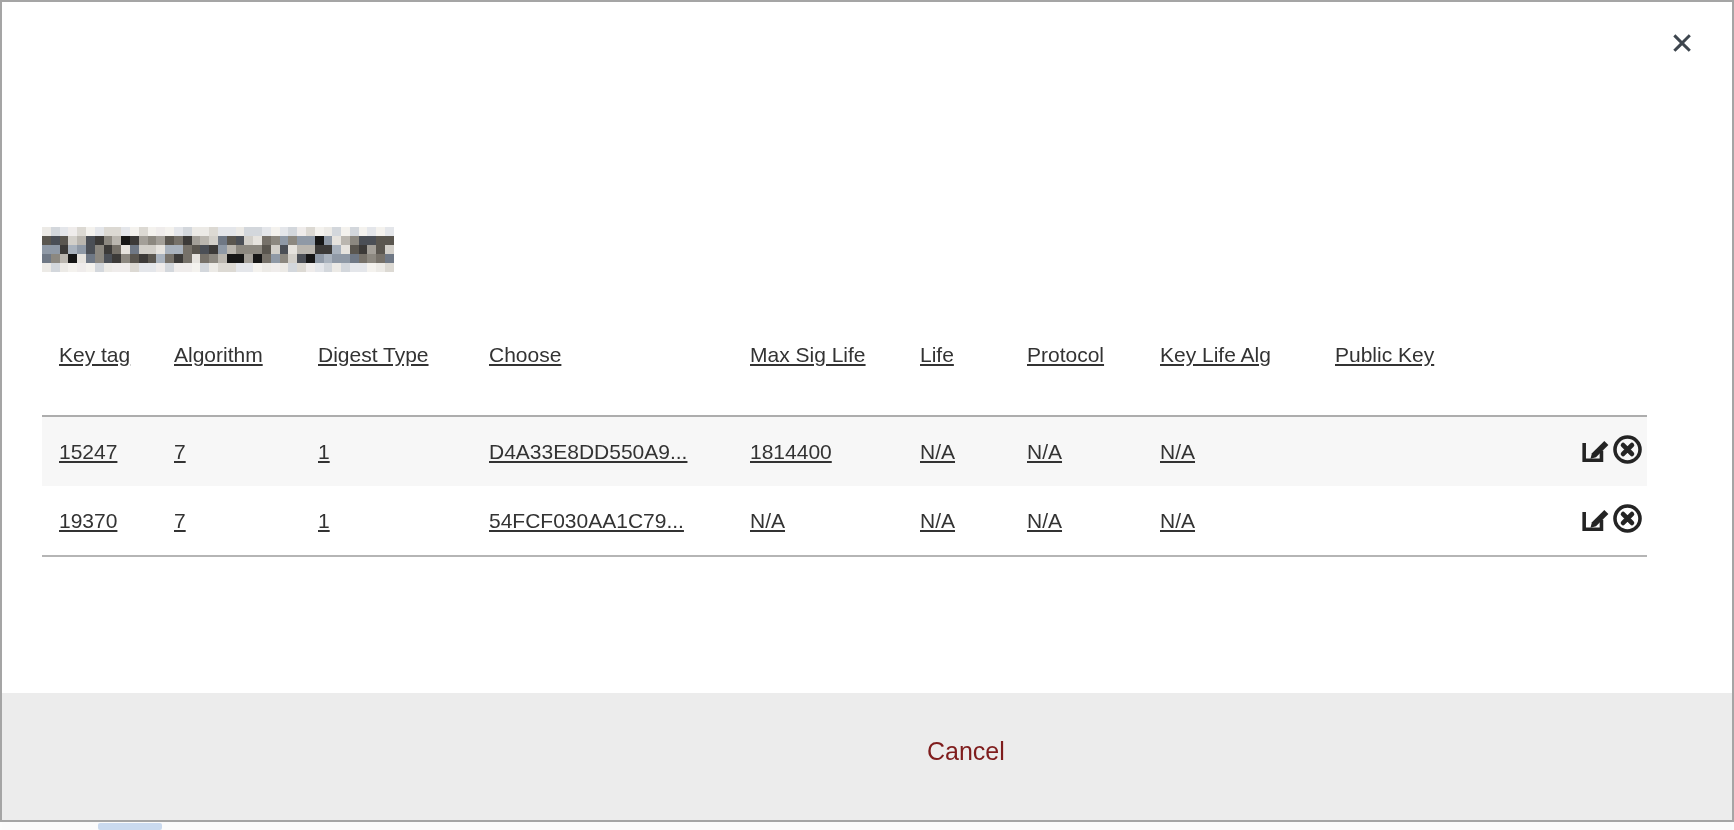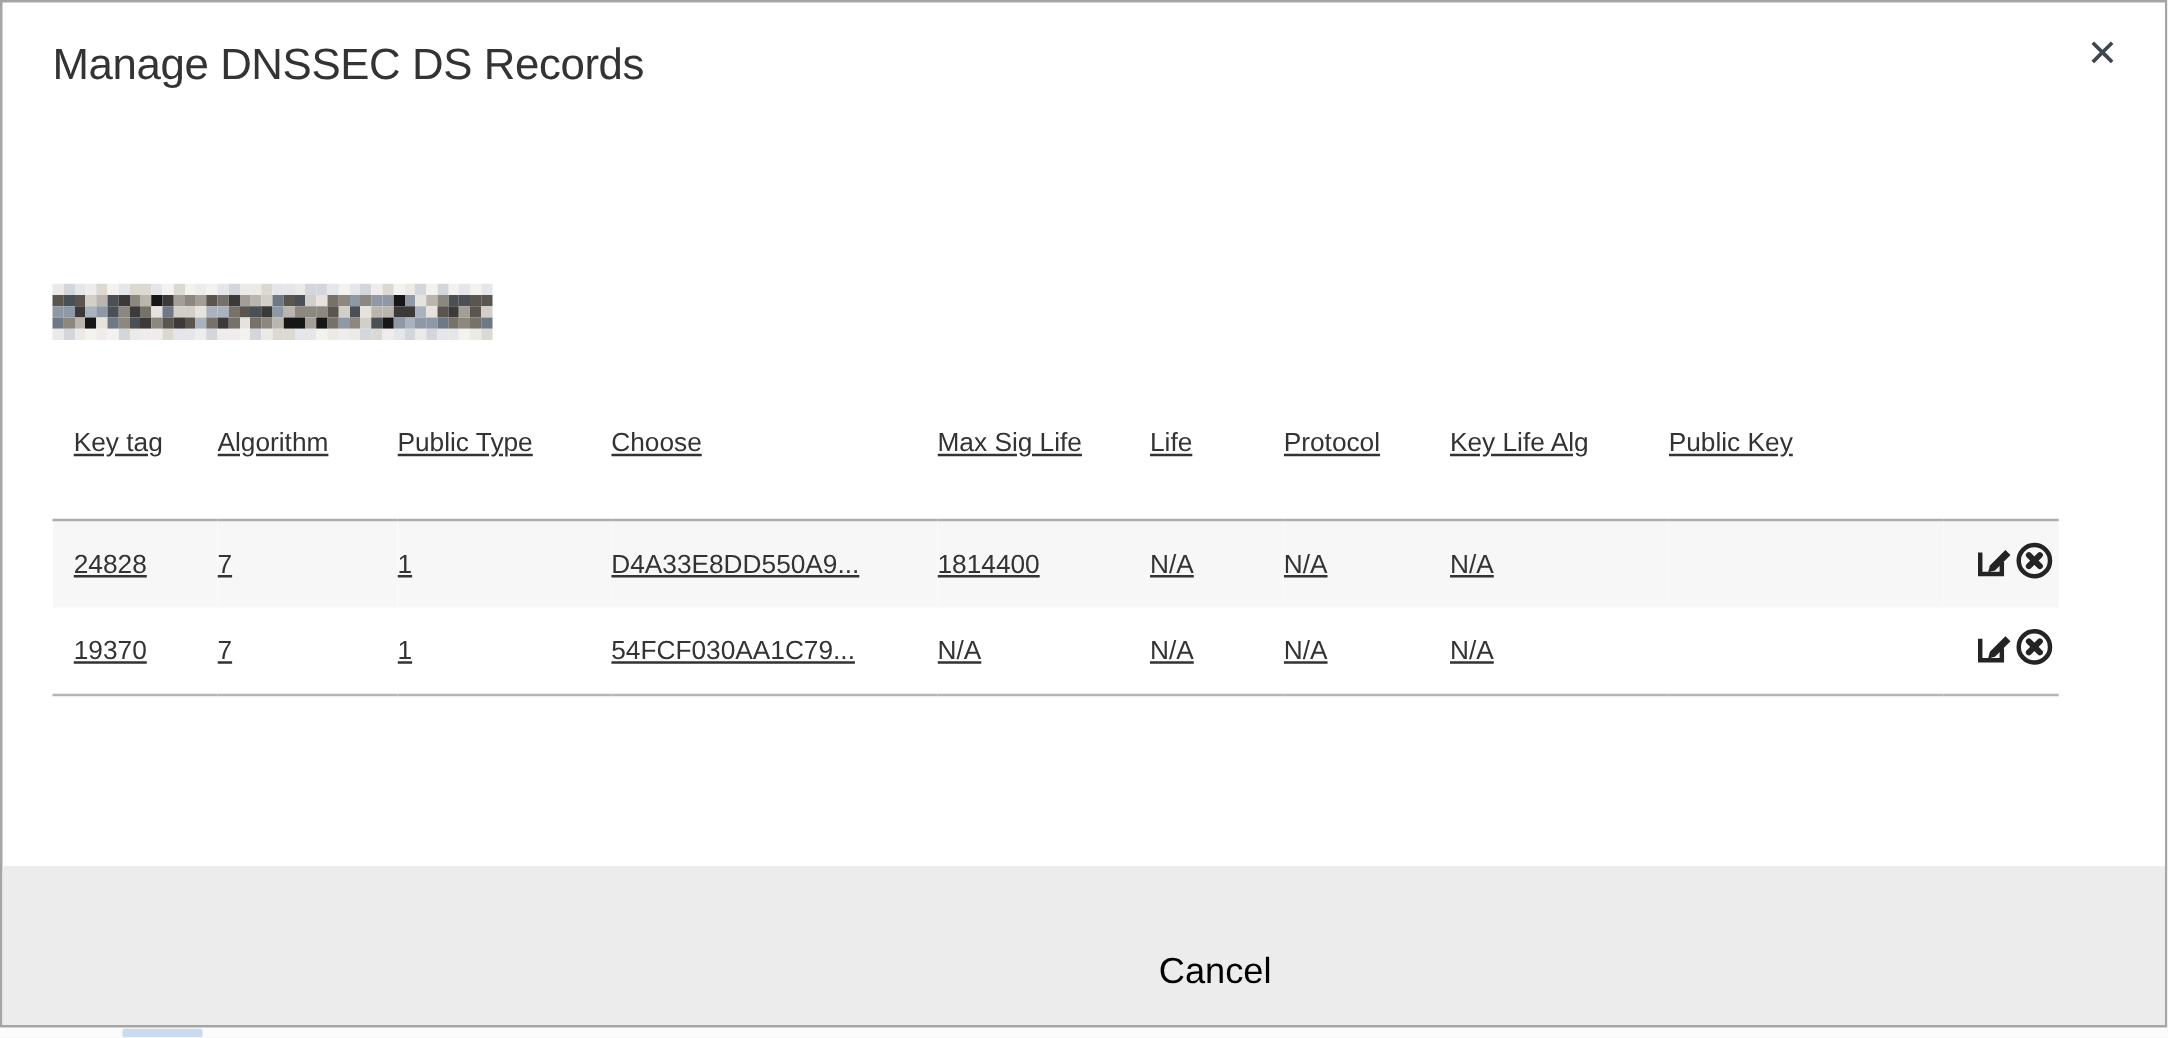--- a/index.html
+++ b/index.html
@@ -61,35 +61,34 @@
     position:absolute;left:701px;top:8px;width:217px;height:107px;
     border:7px solid #ed1414;
   }
   .save-btn{
     display:block;margin:10px auto 0;width:180px;height:73px;
     background:#669900;color:#fff;font-size:27px;border:none;
     border-bottom:5px solid #4f7d03;cursor:pointer;
     font-family:"Liberation Sans","DejaVu Sans",sans-serif;border-radius:1px;
   }
   .cancel-link{
-    position:absolute;left:925px;top:68px;font-size:29px;color:#000000;
+    position:absolute;left:925px;top:44px;font-size:25px;color:#7f1d1d;
     text-decoration:none;cursor:pointer;
   }
 </style>
 </head>
 <body>
 
 <div class="frame">
   <div class="below-strip">
     <div class="below-smudge"></div>
   </div>
 
   <div class="modal">
 
-    <div class="dialog-title">Manage DNSSEC DS Records</div>
 
     <button class="close-btn">✕</button>
 
     <div class="domain-redacted" id="mosaic">
         <div style="background: rgb(236, 234, 230);"></div>
         <div style="background: rgb(211, 215, 220);"></div>
         <div style="background: rgb(228, 230, 234);"></div>
         <div style="background: rgb(239, 236, 235);"></div>
         <div style="background: rgb(220, 217, 211);"></div>
         <div style="background: rgb(244, 242, 238);"></div>
@@ -301,33 +300,33 @@
             <col style="width:107px">
           <col style="width:133px">
             <col style="width:175px">
             <col style="width:220px">
           <col>
         </colgroup>
         <thead>
           <tr>
             <th>Key tag</th>
             <th>Algorithm</th>
-            <th>Public Type</th>
+            <th>Digest Type</th>
             <th>Choose</th>
             <th>Max Sig Life</th>
             <th>Life</th>
             <th>Protocol</th>
             <th>Key Life Alg</th>
             <th>Public Key</th>
             <th></th>
           </tr>
         </thead>
         <tbody>
           <tr class="ds-row-0">
-            <td>24828</td>
+            <td>15247</td>
             <td>7</td>
             <td>1</td>
             <td>D4A33E8DD550A9...</td>
             <td>1814400</td>
             <td>N/A</td>
             <td>N/A</td>
             <td>N/A</td>
             <td></td>
             <td class="actions-cell">
               <span class="row-icons">

